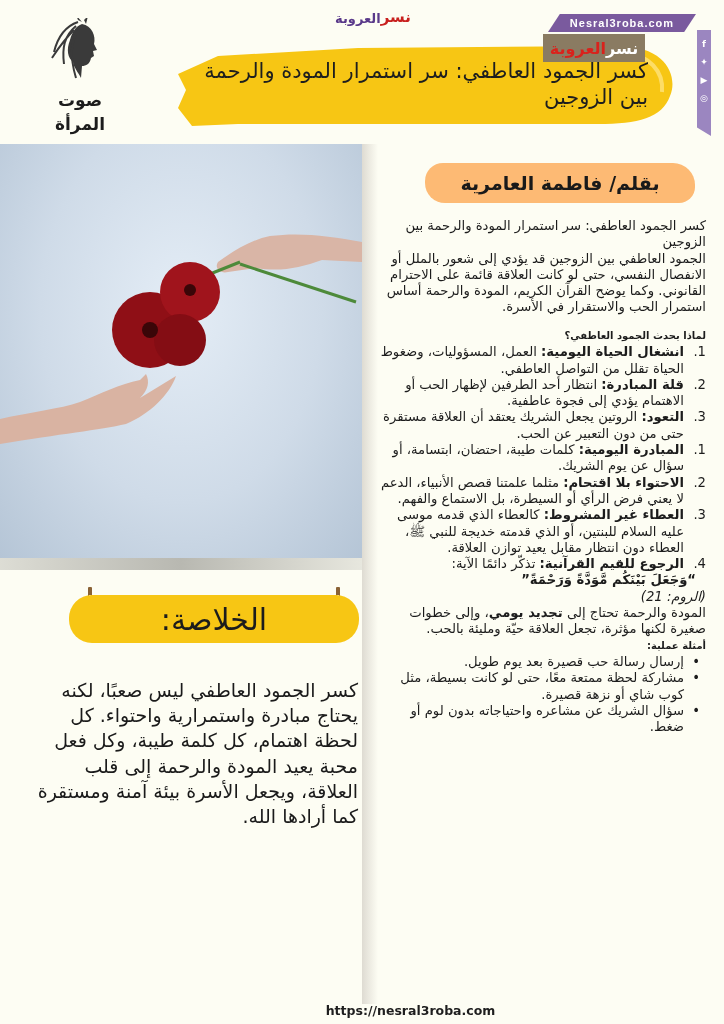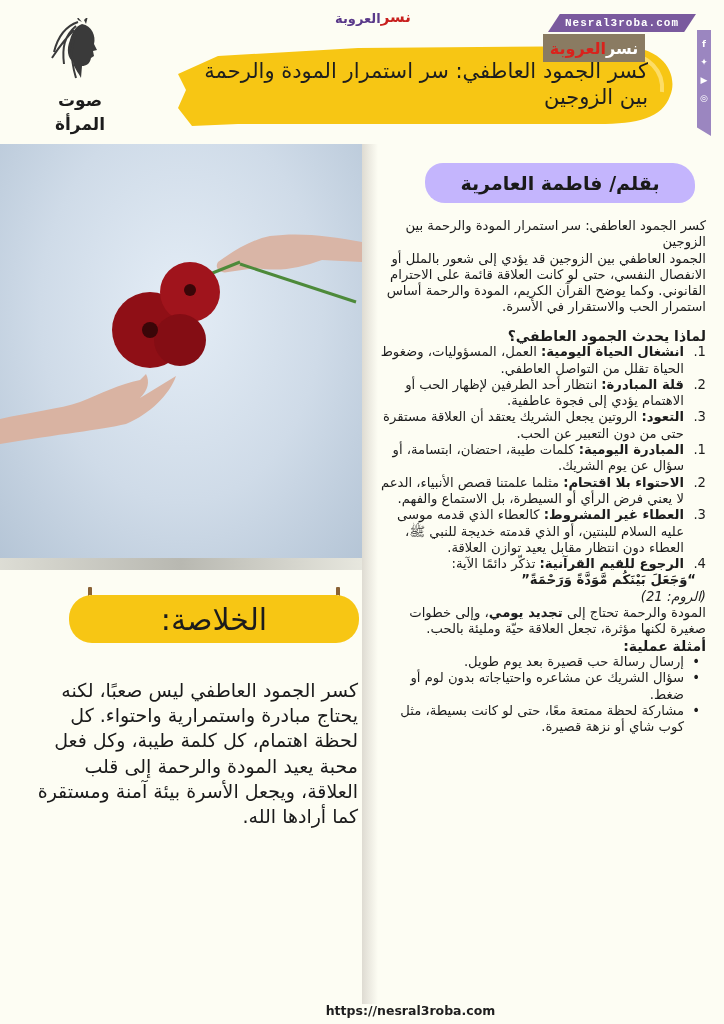--- a/index.html
+++ b/index.html
@@ -38,21 +38,21 @@
     left: 178px; top: 58px; width: 470px;
     direction: rtl; text-align: right;
     font-size: 21px; line-height: 26px; color: #1e1e1e;
   }
   .site-tag {
     left: 548px; top: 14px; width: 148px; height: 18px;
     background: #7a5a9e;
     clip-path: polygon(8% 0, 100% 0, 92% 100%, 0 100%);
     color: #fff; font-weight: bold; font-size: 11px; letter-spacing: 1px;
     display: flex; align-items: center; justify-content: center;
-    font-family: Liberation Mono, monospace;
+    font-family: Liberation Sans, sans-serif;
   }
   .logo-box {
     left: 543px; top: 34px; width: 102px; height: 28px;
     background: #8a7b62;
     display: flex; align-items: center; justify-content: center; direction: rtl;
   }
   .logo-box .w { color: #fff; font-weight: bold; font-size: 16px; }
   .logo-box .r { color: #d9221c; font-weight: bold; font-size: 16px; }
 
   .social-bar {
@@ -79,33 +79,33 @@
     opacity: .6;
   }
 
   
   .col-shadow {
     left: 362px; top: 144px; width: 16px; height: 860px;
     background: linear-gradient(to right, #dedbd2, #fdfdf3);
   }
   .author-badge {
     left: 425px; top: 163px; width: 270px; height: 40px;
-    background: #c4b5fd;
+    background: #fdba74;
     border-radius: 18px 22px 16px 20px;
     display: flex; align-items: center; justify-content: center;
     direction: rtl; font-weight: bold; font-size: 19px; color: #1a1a1a;
   }
   .article {
     left: 380px; top: 218px; width: 326px;
     direction: rtl; text-align: right;
     font-size: 13.2px; line-height: 16.3px; color: #1c1c1c;
   }
   .article p { margin: 0; }
   .article .intro { margin-bottom: 12px; }
-  .article h3 { font-size: 14px; font-weight: bold; line-height: 16.5px; }
+  .article h3 { font-size: 10px; font-weight: bold; line-height: 16.5px; }
   .article ol { list-style: none; padding-right: 0; }
   .article ol li { padding-right: 22px; position: relative; }
   .article ol li .num { position: absolute; right: 0; top: 0; }
   .article ul { list-style: none; }
   .article ul li { padding-right: 22px; position: relative; }
   .article ul li::before {
     content: "•"; position: absolute; right: 6px; top: 0;
   }
   .article b { font-weight: bold; }
   .quote { font-weight: bold; padding-right: 10px; }
@@ -208,22 +208,22 @@
     <li><span class="num">3.</span><b>العطاء غير المشروط:</b><span> كالعطاء الذي قدمه موسى عليه السلام للبنتين، أو الذي قدمته خديجة للنبي ﷺ، العطاء دون انتظار مقابل يعيد توازن العلاقة.</span></li>
     <li><span class="num">4.</span><b>الرجوع للقيم القرآنية:</b><span> تذكّر دائمًا الآية:</span></li>
   </ol>
   <p class="quote">“وَجَعَلَ بَيْنَكُم مَّوَدَّةً وَرَحْمَةً”</p>
   <p class="verse-ref">(الروم: 21)</p>
   <p><span>المودة والرحمة تحتاج إلى </span><b>تجديد يومي</b><span>، وإلى خطوات صغيرة لكنها مؤثرة، تجعل العلاقة حيّة ومليئة بالحب.</span></p>
 
   <h3>أمثلة عملية:</h3>
   <ul>
     <li>إرسال رسالة حب قصيرة بعد يوم طويل.</li>
+    <li>مشاركة لحظة ممتعة معًا، حتى لو كانت بسيطة، مثل كوب شاي أو نزهة قصيرة.</li>
     <li>سؤال الشريك عن مشاعره واحتياجاته بدون لوم أو ضغط.</li>
-    <li>مشاركة لحظة ممتعة معًا، حتى لو كانت بسيطة، مثل كوب شاي أو نزهة قصيرة.</li>
   </ul>
 </div>
 
 <div class="abs pin" style="left:88px;"></div>
 <div class="abs pin" style="left:336px;"></div>
 <div class="abs concl-header">الخلاصة:</div>
 <div class="abs concl-text">كسر الجمود العاطفي ليس صعبًا، لكنه يحتاج مبادرة واستمرارية واحتواء. كل لحظة اهتمام، كل كلمة طيبة، وكل فعل محبة يعيد المودة والرحمة إلى قلب العلاقة، ويجعل الأسرة بيئة آمنة ومستقرة كما أرادها الله.</div>
 
 <div class="abs footer-url"><span>https://nesral3roba.com</span></div>
 

